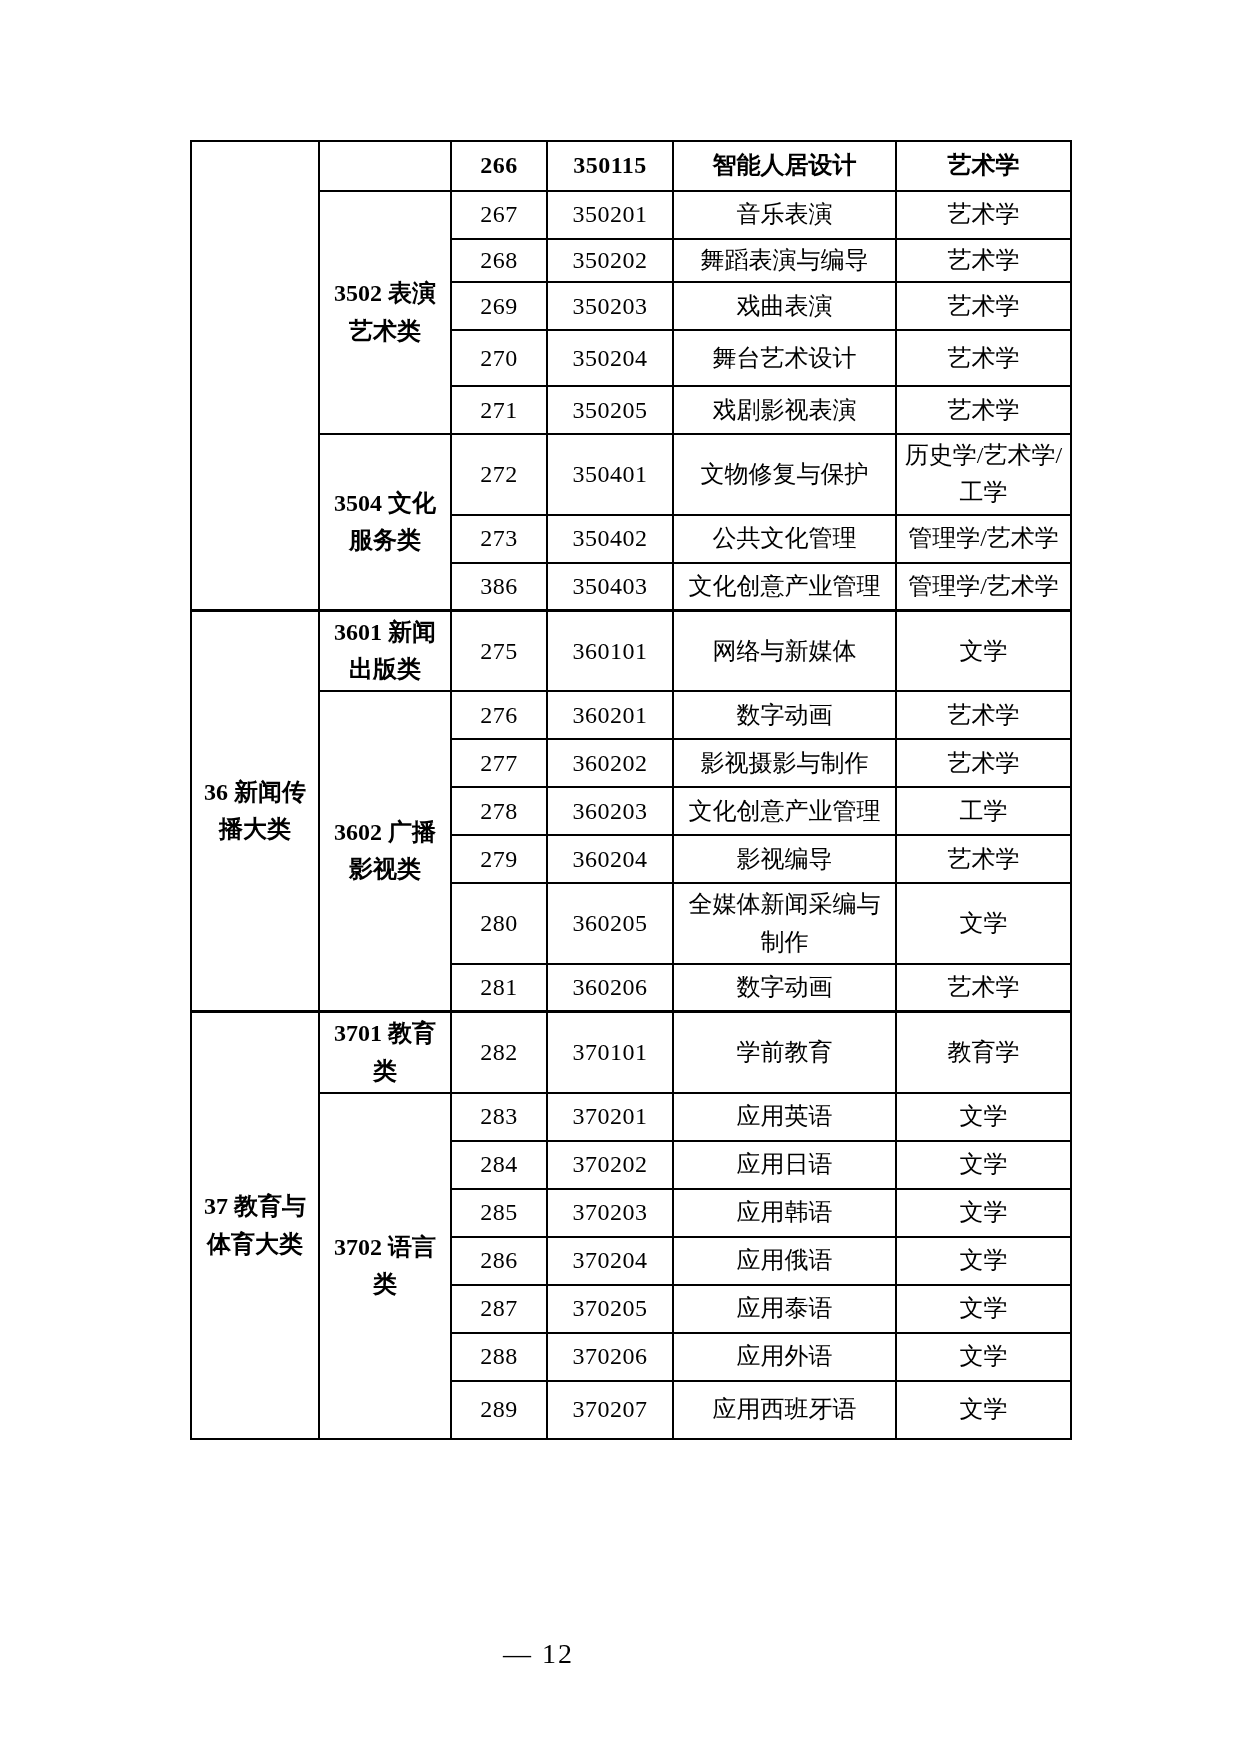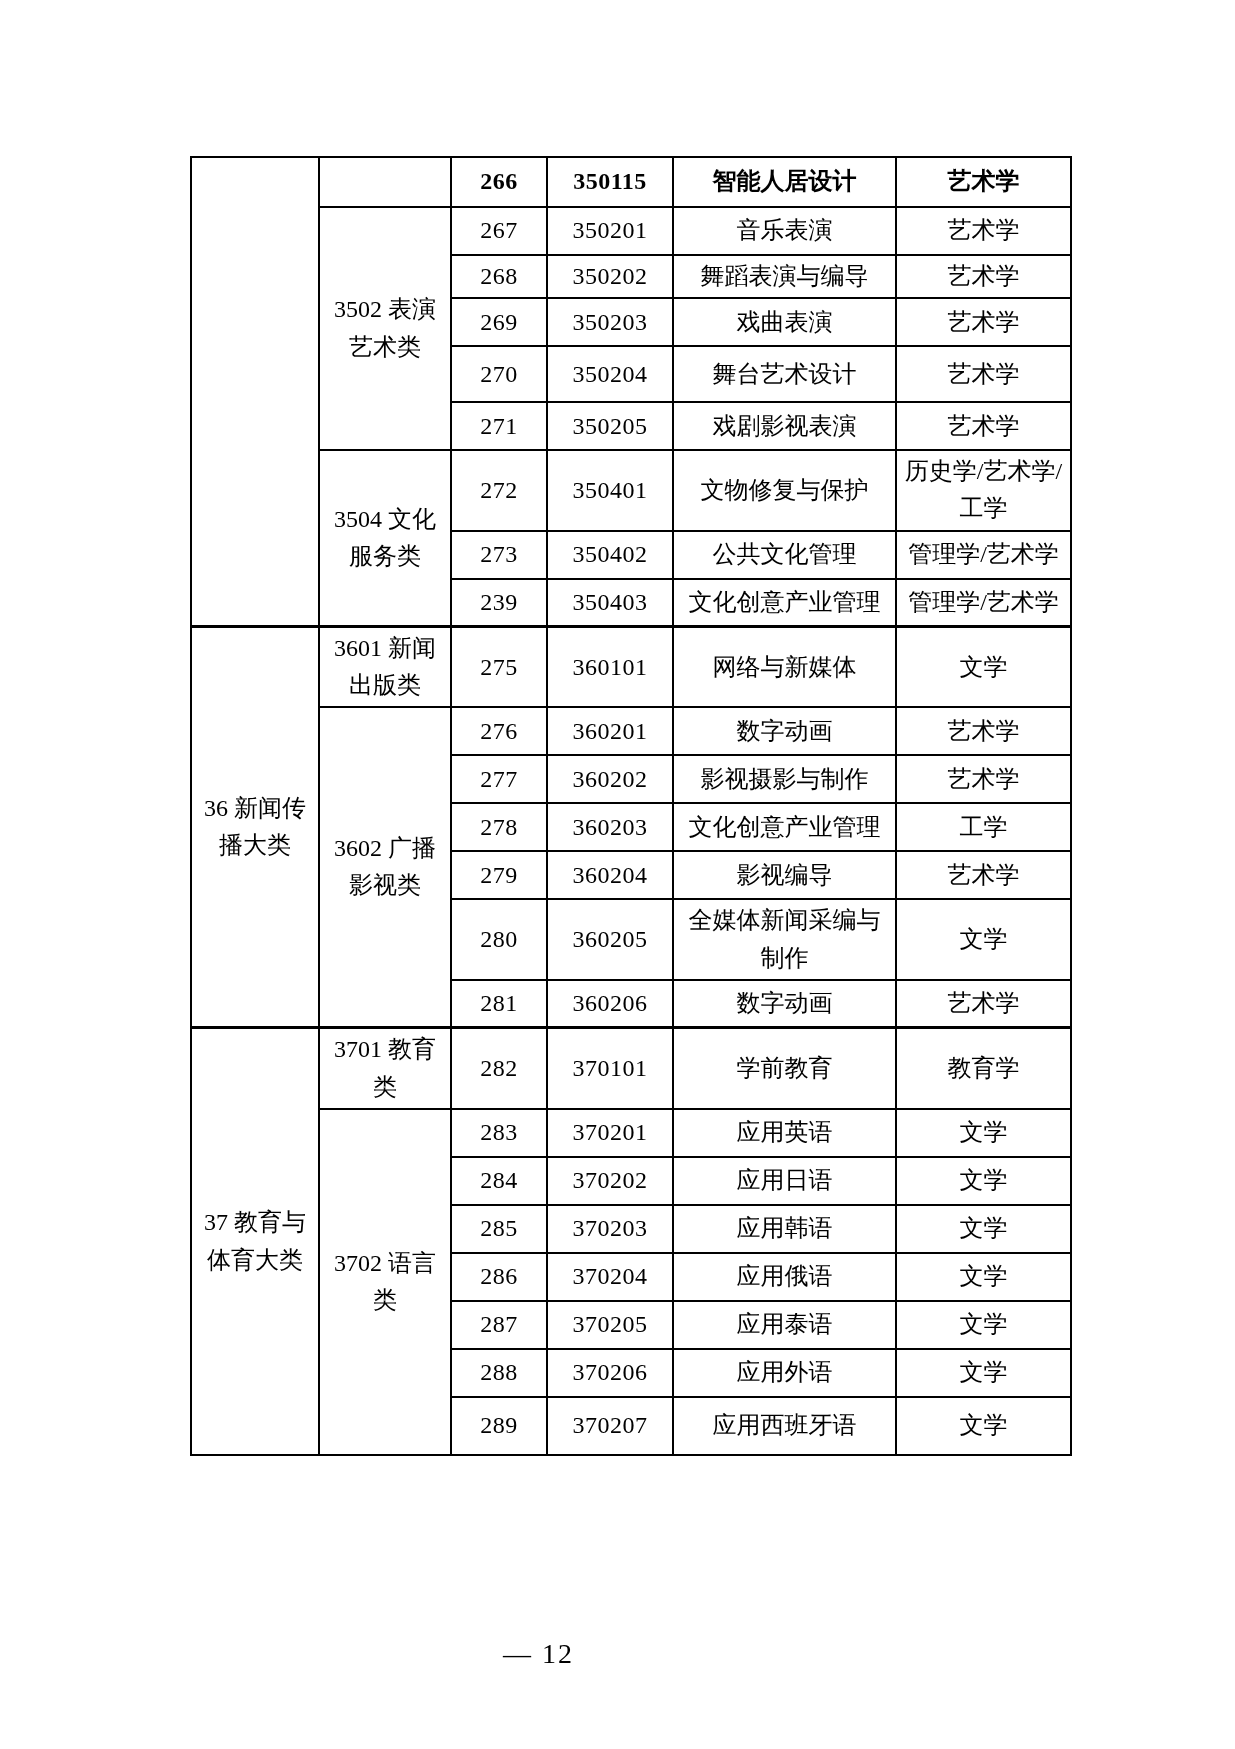--- a/index.html
+++ b/index.html
@@ -11,38 +11,39 @@
     position: relative;
     width: 1235px;
     height: 1749px;
     font-family: "Liberation Serif", "DejaVu Serif", serif;
     color: #000000;
     overflow: hidden;
   }
   table.majors {
     position: absolute;
     left: 190px;
-    top: 156px;
+    top: 140px;
     width: 880px;
     border-collapse: collapse;
     table-layout: fixed;
   }
   table.majors td {
     border: 2px solid #000000;
     text-align: center;
     vertical-align: middle;
     font-size: 24px;
     line-height: 1.55;
     padding: 2px 4px;
     overflow: hidden;
     word-break: break-all;
   }
   td.cat-cell, td.group-cell {
     line-height: 1.9;
     padding: 2px 8px;
+    font-weight: bold;
   }
   td.num-cell {
     font-size: 28px;
     letter-spacing: 0.5px;
   }
   td.disc-cell {
     padding: 2px 2px;
   }
   tr.bold-row td {
     font-weight: bold;
@@ -122,21 +123,21 @@
       <td>文物修复与保护</td>
       <td class="disc-cell">历史学/艺术学/工学</td>
     </tr>
     <tr style="height:48px">
       <td class="num-cell">273</td>
       <td class="num-cell">350402</td>
       <td>公共文化管理</td>
       <td class="disc-cell">管理学/艺术学</td>
     </tr>
     <tr style="height:48px">
-      <td class="num-cell">239</td>
+      <td class="num-cell">386</td>
       <td class="num-cell">350403</td>
       <td>文化创意产业管理</td>
       <td class="disc-cell">管理学/艺术学</td>
     </tr>
 
     <tr class="section-row" style="height:78px">
       <td class="cat-cell" rowspan="7">36 新闻传播大类</td>
       <td class="group-cell">3601 新闻出版类</td>
       <td class="num-cell">275</td>
       <td class="num-cell">360101</td>

